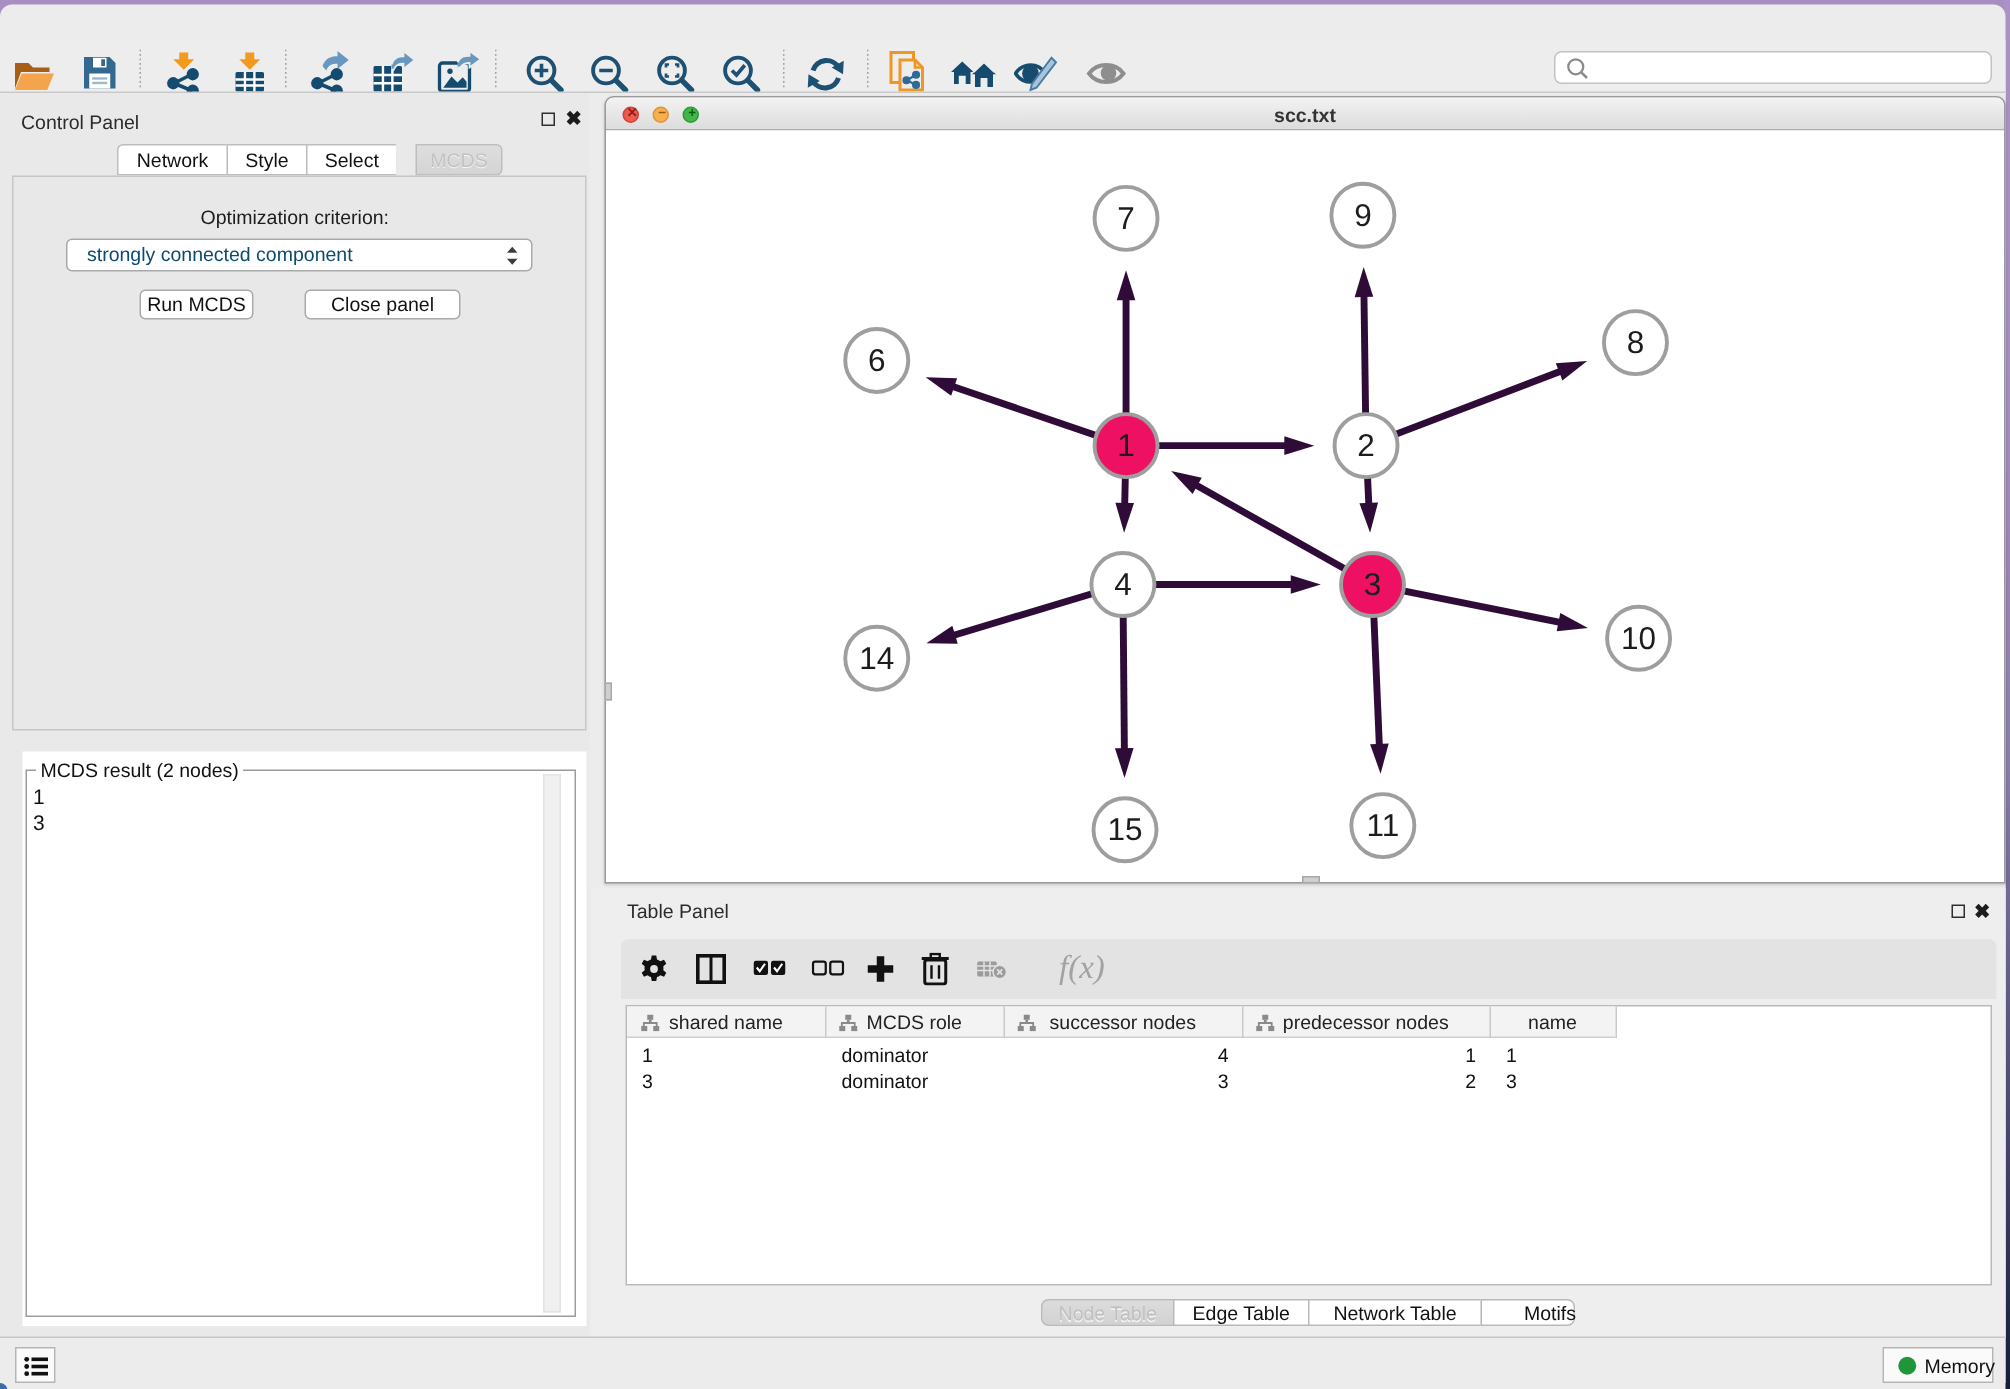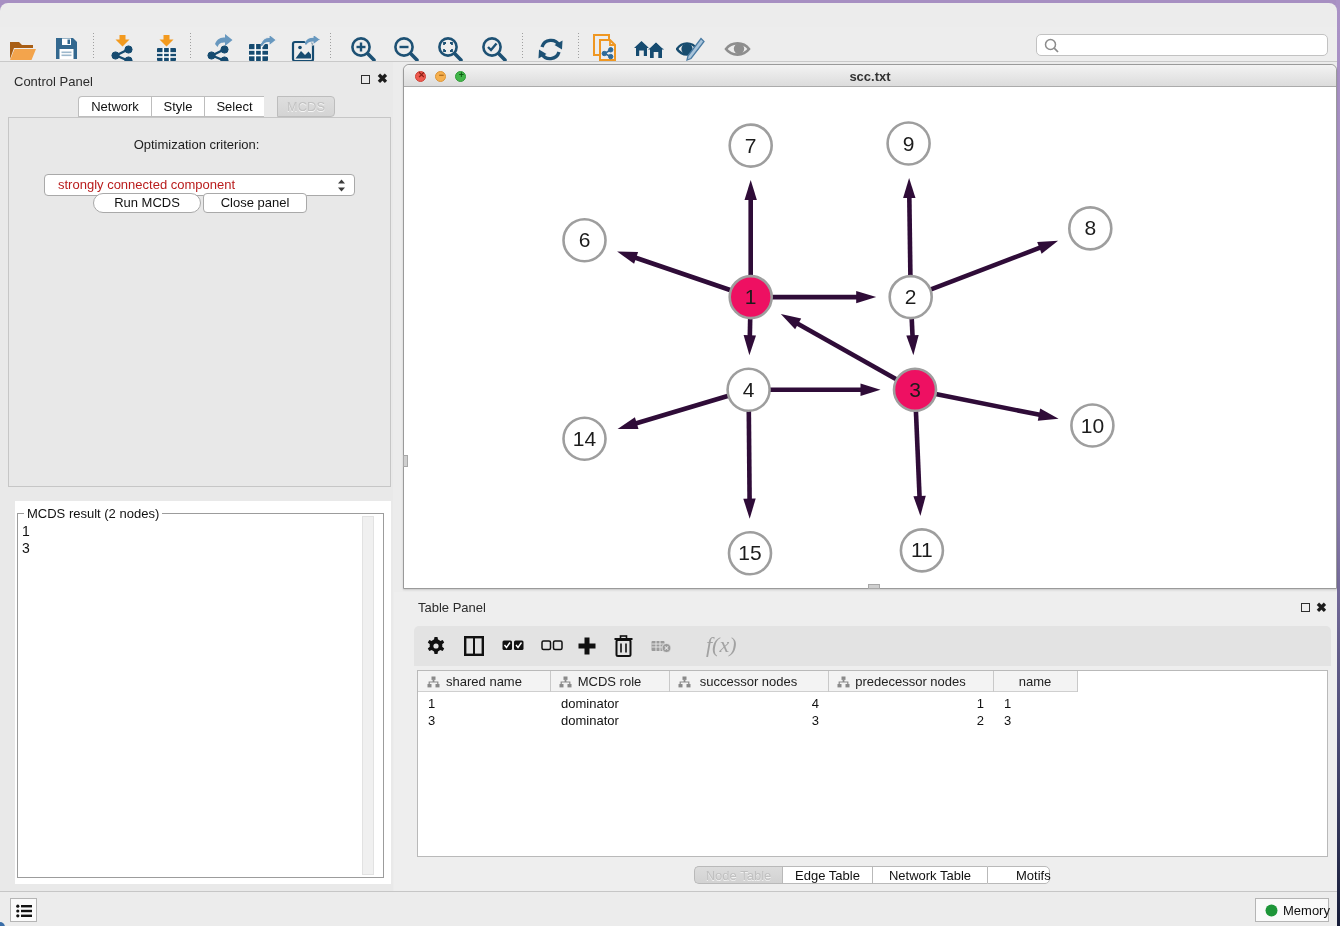--- a/index.html
+++ b/index.html
@@ -35,21 +35,21 @@
 .tabs { position:absolute; top:34px; height:21px; display:flex; }
 .tab { height:21px; line-height:20px; font-size:13px; color:#111; background:#fff;
   border:1px solid #bdbdbd; border-right:none; padding:0 14px; text-align:center; }
 .tab.first { border-radius:4px 0 0 0; }
 .tab.sel { background:linear-gradient(#dedede,#d4d4d4); color:#c2c2c2; border-right:1px solid #bdbdbd;
   border-radius:0 4px 4px 0; text-shadow:0 1px 0 #f5f5f5;margin-left:13px; }
 .tabpanel { position:absolute; left:8px; top:55px; width:383px; height:370px;
   background:#e8e8e8; border:1px solid #c6c6c6; }
 .opt-label { position:absolute; left:0; top:75px; width:100%; text-align:center; font-size:13px; color:#1d1d1d; }
 .dropdown { position:absolute; left:36px; top:96px; width:310px; height:22px; background:#fff;
-  border:1px solid #a9a9a9; border-radius:4px; font-size:13px; color:#b91c1c; line-height:20px; padding-left:13px;margin-top:15px; }
+  border:1px solid #a9a9a9; border-radius:4px; font-size:13px; color:#0c4a6e; line-height:20px; padding-left:13px; }
 .btn { position:absolute; height:20px; background:#fff; border:1px solid #a9a9a9; border-radius:4px;
   font-size:13px; color:#111; text-align:center; line-height:18px; }
 .mcds-white { position:absolute; left:15px; top:427px; width:376px; height:383px; background:#fff;margin-top:12px; }
 .fieldset { position:absolute; left:2px; top:12px; width:367px; height:365px; border:1px solid #9c9c9c; }
 .fs-legend { position:absolute; left:6px; top:-8px; background:#fff; padding:0 3px; font-size:13px; color:#111; }
 .fs-text { position:absolute; left:4px; top:9px; font-size:14px; color:#111; line-height:16.5px; }
 .fs-scroll { position:absolute; right:9px; top:2px; width:12px; height:359px; background:#f0f0f0; border:1px solid #e2e2e2; }
 
 .netwin { position:absolute; left:403px; top:2px; width:934px; height:525px;
   background:#fff; border:1px solid #9a9a9a; border-radius:6px 6px 0 0;
@@ -225,21 +225,21 @@
         <div class="tab sel" style="width:58px;padding:0;">MCDS</div>
       </div>
       <div class="tabpanel"></div>
       <div class="opt-label">Optimization criterion:</div>
       <div class="dropdown" style="left:44px;top:97px;width:311px;">strongly connected component
         <svg width="9" height="13" viewBox="0 0 9 13" style="position:absolute;right:8px;top:4px;">
           <polygon points="4.5,0.5 8,4.5 1,4.5" fill="#3c3c3c"></polygon>
           <polygon points="4.5,12.5 8,8.5 1,8.5" fill="#3c3c3c"></polygon>
         </svg>
       </div>
-      <div class="btn" style="left:93px;top:131px;width:108px;border-radius:10px;">Run MCDS</div>
+      <div class="btn" style="left:93px;top:131px;width:76px;">Run MCDS</div>
       <div class="btn" style="left:203px;top:131px;width:104px;">Close panel</div>
       <div class="mcds-white">
         <div class="fieldset">
           <div class="fs-legend">MCDS result (2 nodes)</div>
           <div class="fs-text">1<br>3</div>
           <div class="fs-scroll"></div>
         </div>
       </div>
     </div>
     <div class="netwin">

